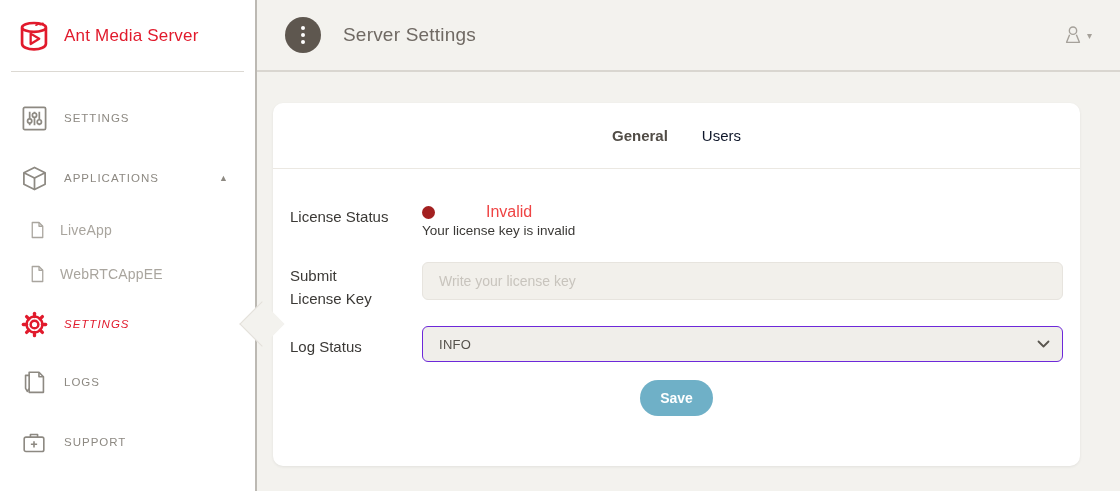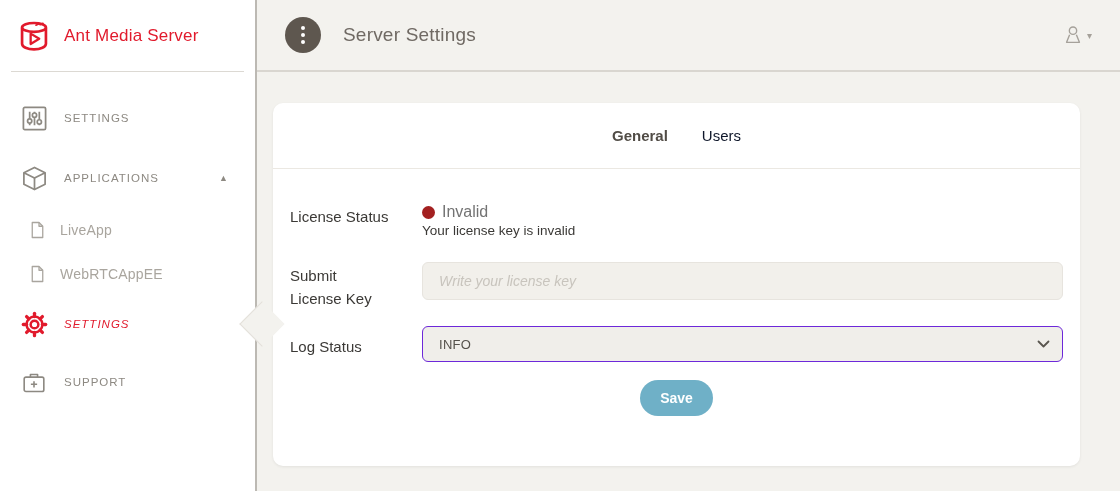--- a/index.html
+++ b/index.html
@@ -49,26 +49,26 @@
 
   .form { padding:0 17px; }
   .frow { display:flex; }
   .frow .flabel { width:132px; flex:0 0 132px; font-size:15px; color:#3b3936; line-height:23px; padding-top:2px; }
   .flabel.narrow { padding-right:36px; }
   .fvalue { flex:1; min-width:0; }
 
   .row-status { margin-top:34px; }
   .status-line { display:flex; align-items:center; gap:7px; }
   .status-dot { width:13px; height:13px; border-radius:50%; background:#a32020; }
-  .status-text { font-size:16px; color:#737373; }
+  .status-text { font-size:16px; color:#ef4444;margin-left:44px; }
   .status-msg { margin-top:2px; font-size:13.5px; color:#3b3936; }
 
   .row-key { margin-top:24px; }
   .license-input { width:100%; height:38px; background:#f2f0eb; border:1px solid #e7e4de; border-radius:6px;
-                   padding:0 16px; font-size:14px; color:#55514b; font-family:inherit; outline:none;font-style:italic; }
+                   padding:0 16px; font-size:14px; color:#55514b; font-family:inherit; outline:none; }
   .license-input::placeholder { color:#c8c4bd; }
 
   .row-log { margin-top:16px; }
   .row-log .flabel { padding-top:9px; }
   .select-wrap { position:relative; }
   .log-select { width:100%; height:36px; background:#f0eeea; border:1px solid #6d28d9; border-radius:6px;
                 padding:0 34px 0 16px; font-size:13px; letter-spacing:.3px; color:#55514b; font-family:inherit;
                 appearance:none; -webkit-appearance:none; -moz-appearance:none; outline:none; cursor:pointer; }
   .select-chevron { position:absolute; right:13px; top:50%; transform:translateY(-50%); pointer-events:none; display:flex; }
 
@@ -154,20 +154,30 @@
               <line x1="5.8" y1="14" x2="2.4" y2="14"></line>
               <line x1="8.2" y1="8.2" x2="5.8" y2="5.8"></line>
               <line x1="14" y1="5.8" x2="14" y2="2.4"></line>
               <line x1="19.8" y1="8.2" x2="22.2" y2="5.8"></line>
             </g>
           </svg>
         </span>
         <span class="lbl">SETTINGS</span>
       </div>
 
+      <div class="nav-item h60">
+        <span class="ico">
+          <svg width="25" height="27" viewBox="0 0 28 28" fill="none" stroke="#8d8982" stroke-width="1.8" stroke-linejoin="round">
+            <path d="M8 2.5 H19 L24 7.5 V25 H8 Z"></path>
+            <path d="M19 2.5 V7.5 H24"></path>
+            <path d="M4 6 h4 v14.5 l-2 3.5 -2 -3.5 Z" fill="#fff"></path>
+          </svg>
+        </span>
+        <span class="lbl">LOGS</span>
+      </div>
 
       <div class="nav-item h60">
         <span class="ico">
           <svg width="26" height="25" viewBox="0 0 28 28" fill="none" stroke="#8d8982" stroke-width="1.8" stroke-linejoin="round">
             <rect x="3" y="8" width="22" height="16" rx="2"></rect>
             <path d="M10 8 V5 h8 v3"></path>
             <path d="M14 12.5 v7 M10.5 16 h7"></path>
           </svg>
         </span>
         <span class="lbl">SUPPORT</span>

